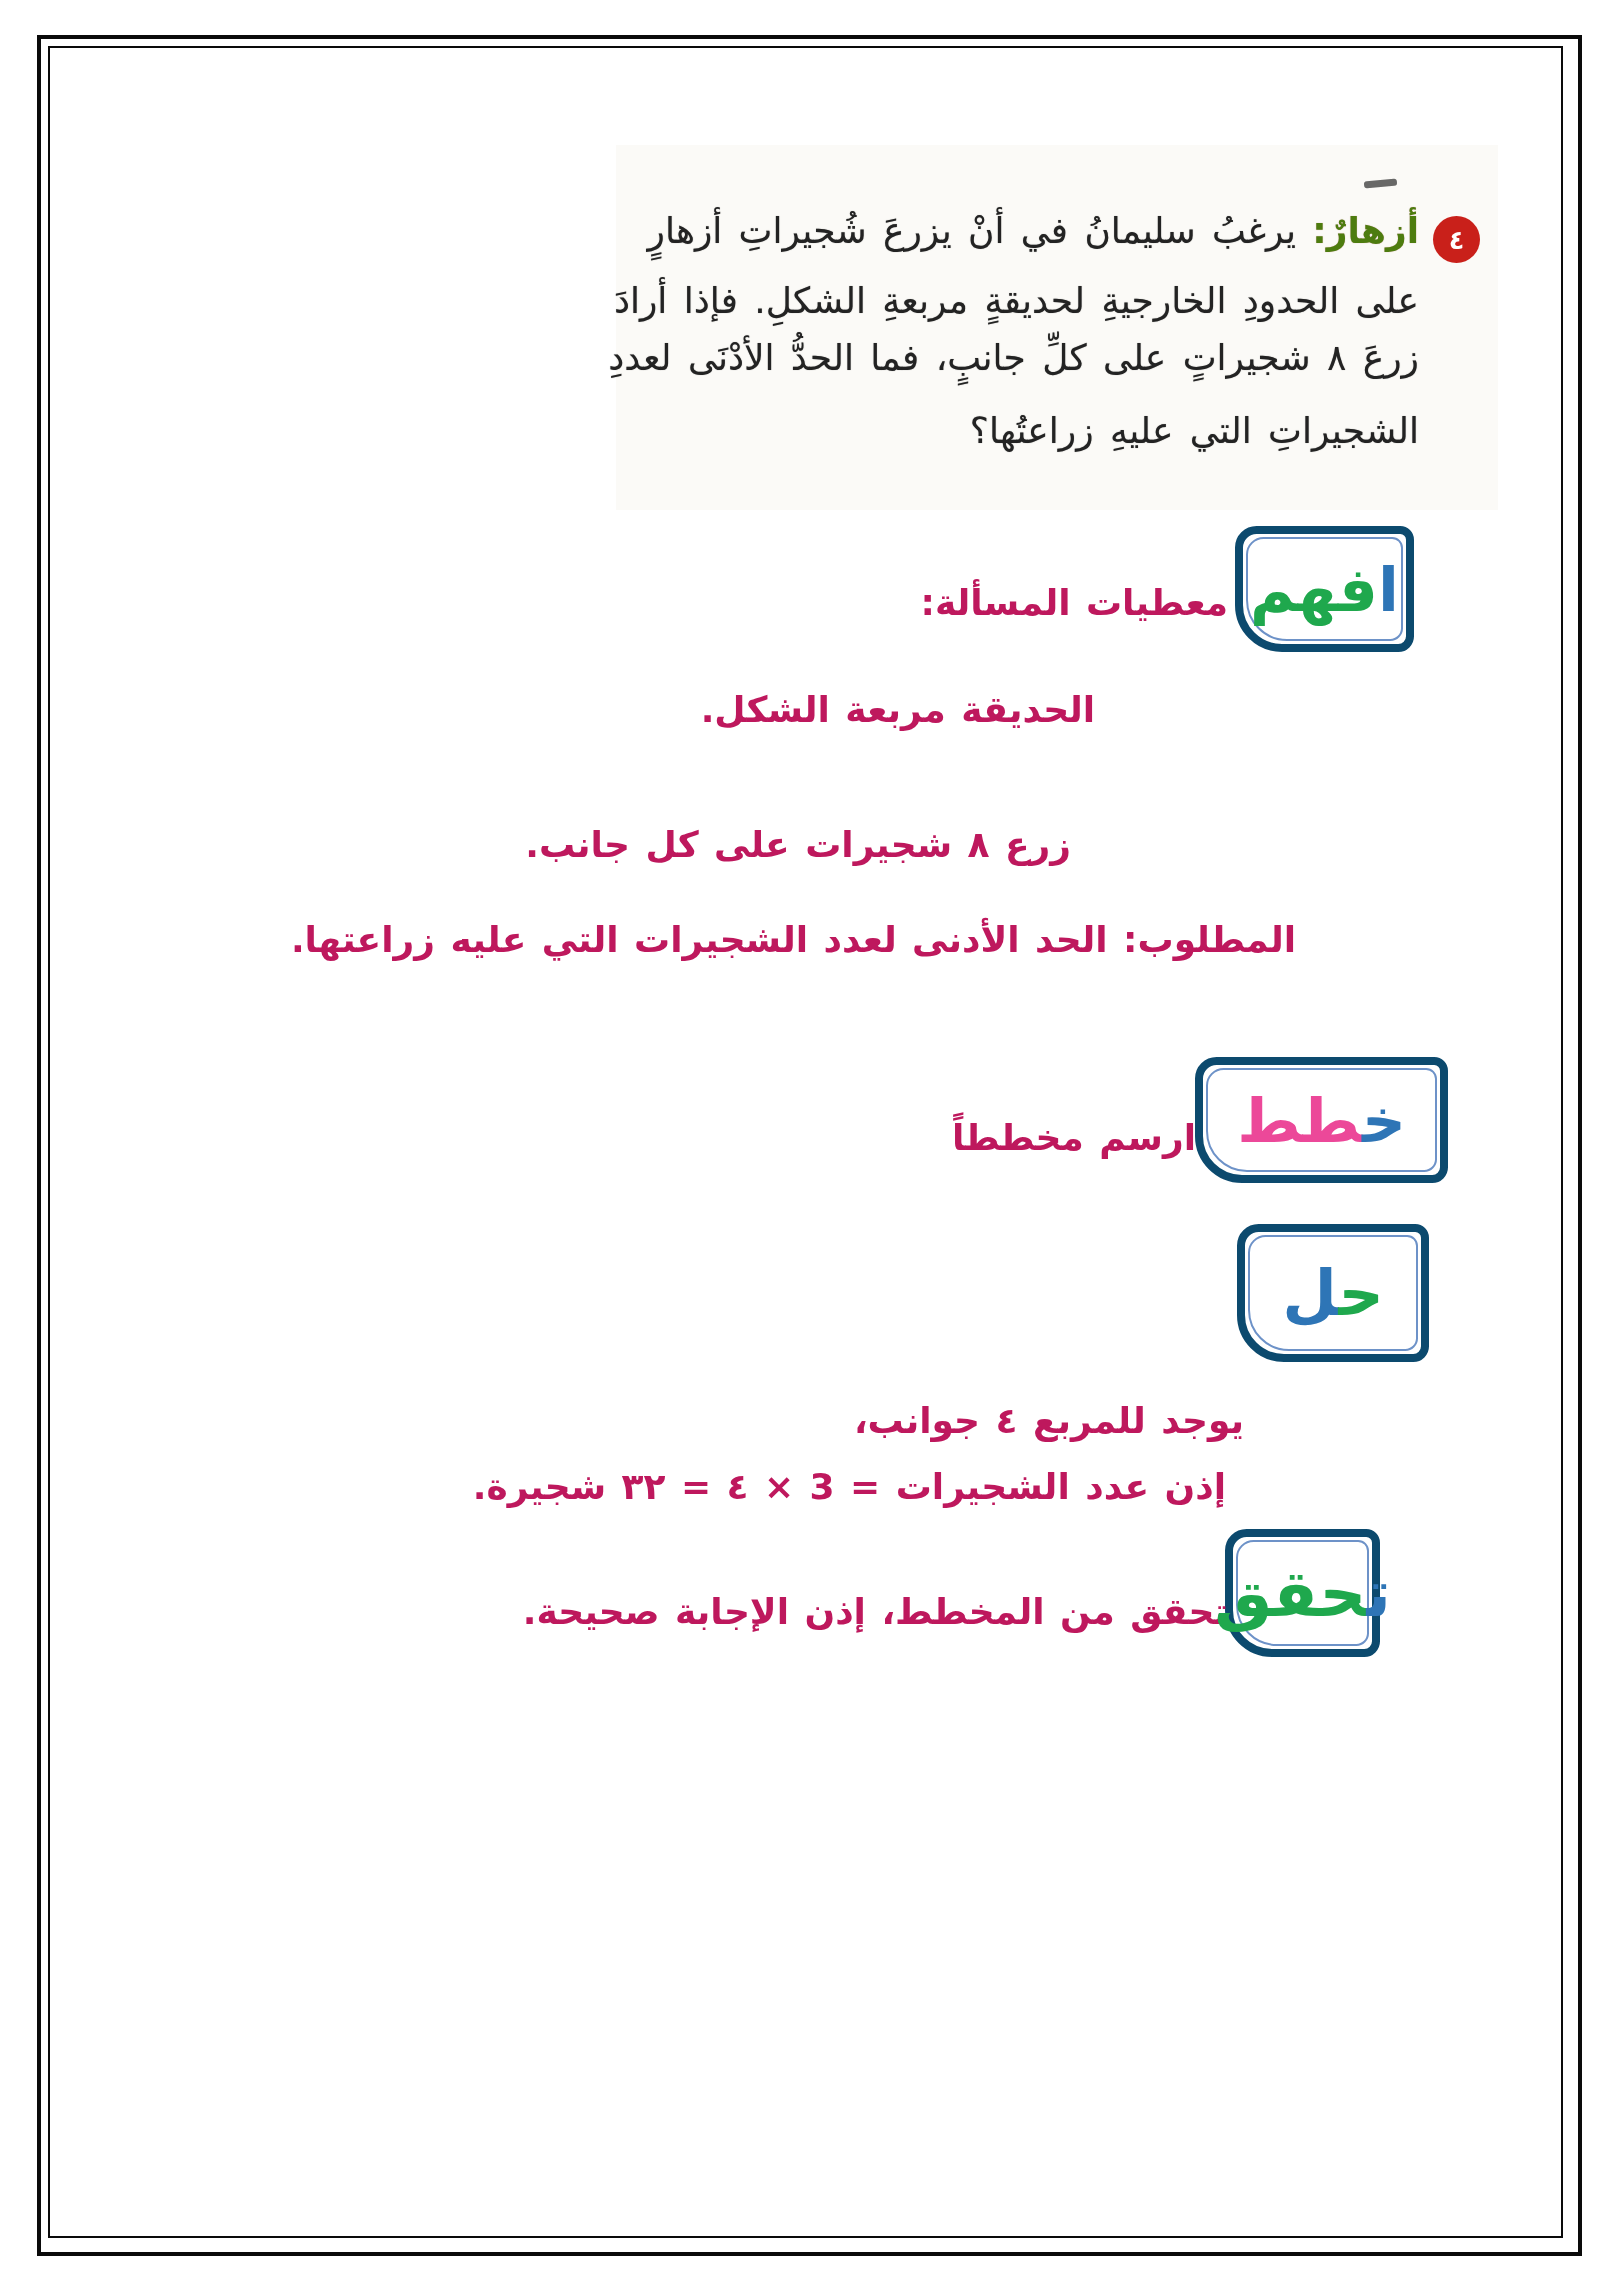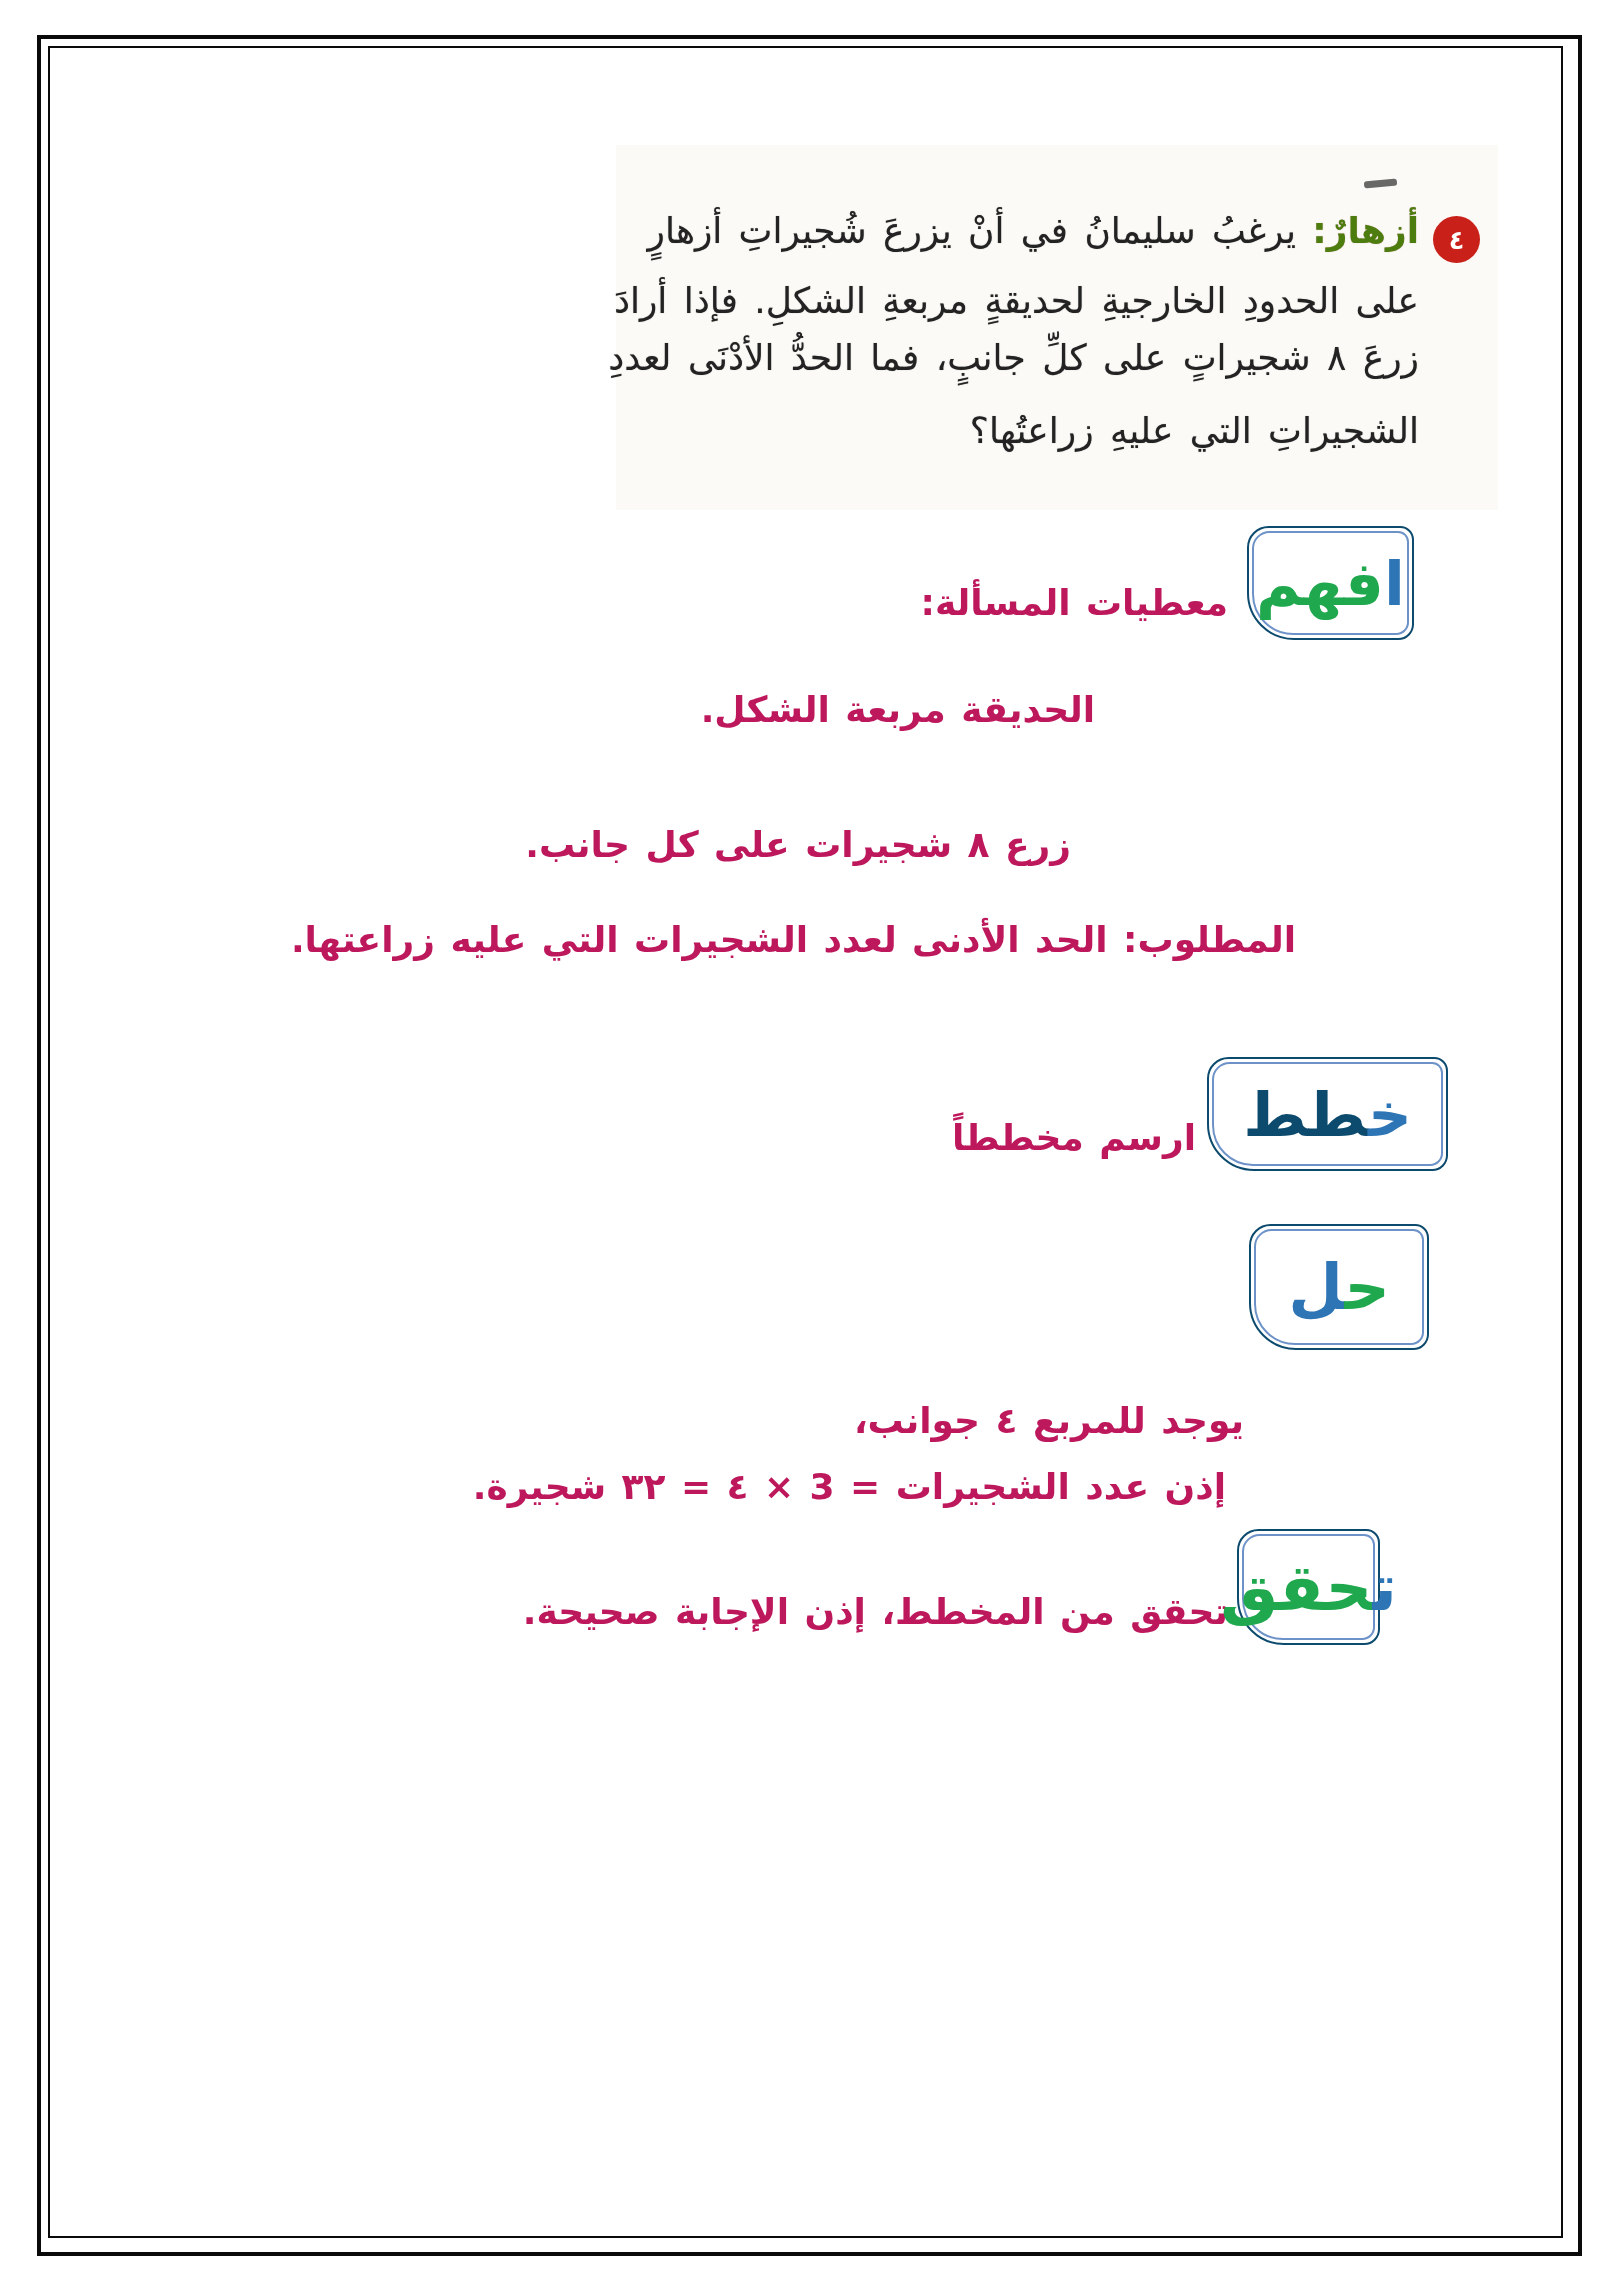--- a/index.html
+++ b/index.html
@@ -16,21 +16,21 @@
   .scan-line{position:absolute;direction:rtl;white-space:nowrap;
        font-size:36px;color:#232323;text-shadow:0 0 1px rgba(40,40,40,.45);
        word-spacing:4.9px;}
   .scan-title{font-weight:bold;color:#4d7c0f;text-shadow:0 0 1px rgba(150,30,30,.4);}
   .artifact{position:absolute;left:1364px;top:180px;width:33px;height:6.9px;
        background:#4d4d4d;border-radius:2.9px;transform:rotate(-5deg);opacity:.85;}
   .numbadge{position:absolute;right:141px;top:216px;width:47px;height:47px;
        border-radius:50%;background:#c9201a;color:#fff;display:flex;
        align-items:center;justify-content:center;font-size:25.5px;font-weight:bold;}
   
-  .badge{position:absolute;background:#fff;border:2px solid #0c4a6e;
+  .badge{position:absolute;background:#fff;border:8px solid #0c4a6e;
        border-radius:21.6px 13.7px 15.7px 47px;display:flex;align-items:center;
        justify-content:center;font-weight:bold;direction:rtl;}
   .badge::after{content:"";position:absolute;inset:2.9px;
        border:2px solid #6d92c8;border-radius:17.6px 10.8px 12.7px 41px;}
   .badge-word{position:relative;z-index:1;}
   
   .redline{position:absolute;direction:rtl;white-space:nowrap;font-weight:bold;
        color:#be185d;font-size:36px;word-spacing:2.9px;}
 </style>
 </head>
@@ -57,21 +57,21 @@
 
 <div class="badge" style="right:207px;top:526px;width:163px;height:110px;font-size:61px;">
   <span class="badge-word"><span style="color: rgb(46, 117, 182);">ا</span><span style="color: rgb(31, 168, 77);">فهم</span></span>
 </div>
 <div class="redline" style="right:393px;top:582px;">معطيات المسألة:</div>
 <div class="redline" style="right:526px;top:689px;">الحديقة مربعة الشكل.</div>
 <div class="redline" style="right:550px;top:824px;">زرع ٨ شجيرات على كل جانب.</div>
 <div class="redline" style="right:325px;top:919px;">المطلوب: الحد الأدنى لعدد الشجيرات التي عليه زراعتها.</div>
 
 <div class="badge" style="right:173px;top:1057px;width:237px;height:110px;font-size:61px;">
-  <span class="badge-word"><span style="color: rgb(46, 117, 182);">خ‍</span><span style="color: #0c4a6e;">‍طط</span></span>
+  <span class="badge-word"><span style="color: rgb(46, 117, 182);">خ‍</span><span style="color: #ec4899;">‍طط</span></span>
 </div>
 <div class="redline" style="right:425px;top:1117px;">ارسم مخططاً</div>
 
 <div class="badge" style="right:192px;top:1224px;width:176px;height:122px;font-size:63px;">
   <span class="badge-word"><span style="color: rgb(31, 168, 77);">ح‍</span><span style="color: rgb(46, 117, 182);">‍ل</span></span>
 </div>
 <div class="redline" style="right:377px;top:1400px;">يوجد للمربع ٤ جوانب،</div>
 <div class="redline" style="right:395px;top:1466px;">إذن عدد الشجيرات = 3 × ٤ = ٣٢ شجيرة.</div>
 
 <div class="badge" style="right:241px;top:1529px;width:139px;height:112px;font-size:65px;">

